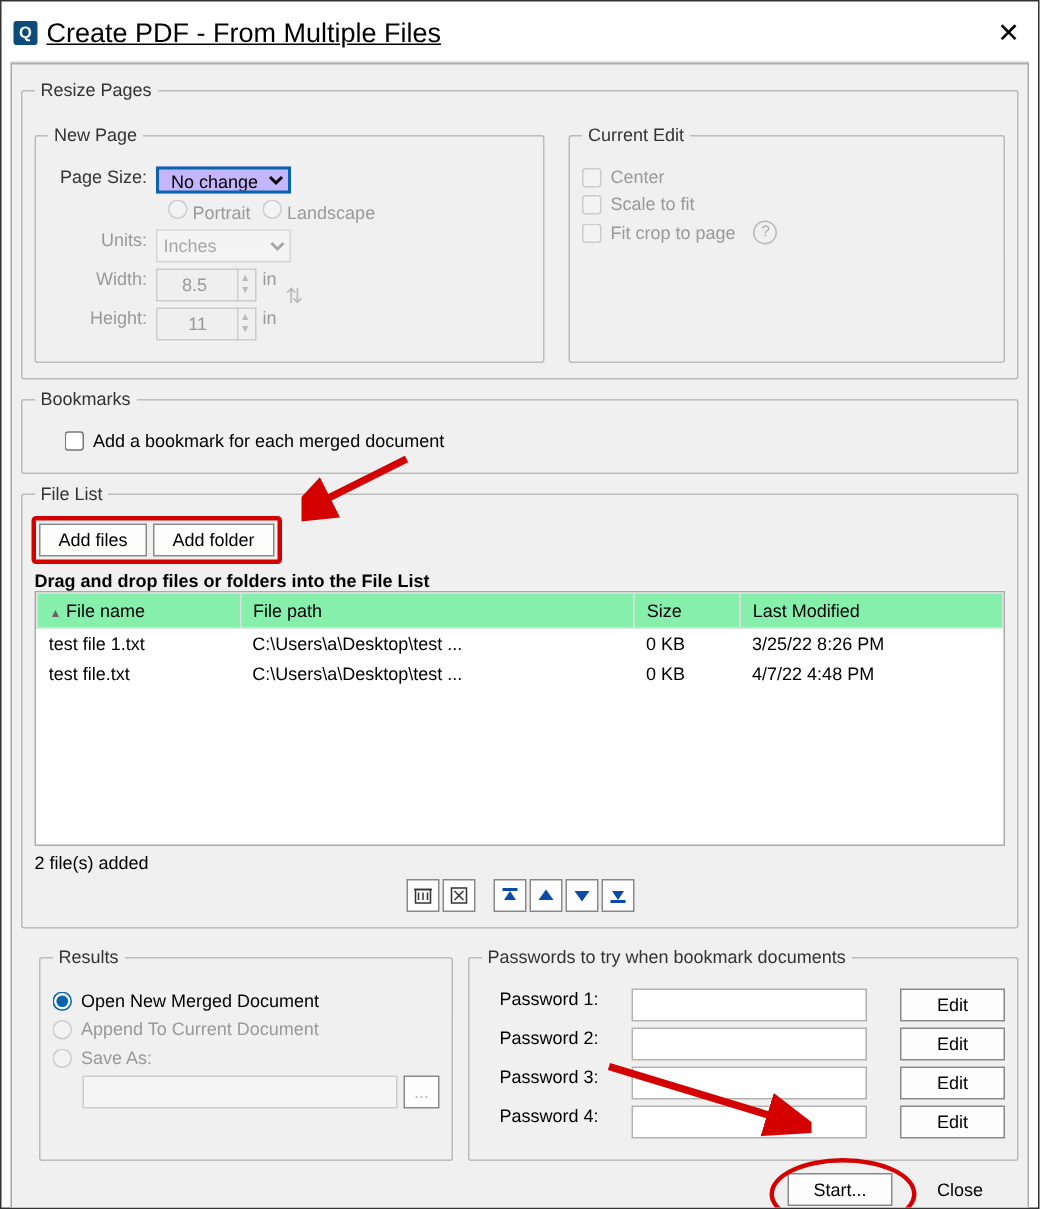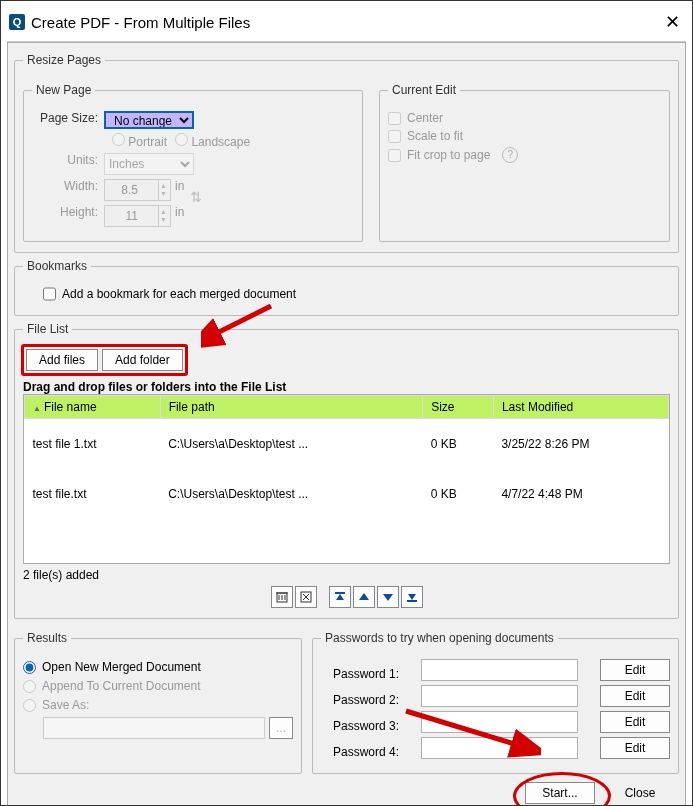--- a/index.html
+++ b/index.html
@@ -1,19 +1,19 @@
 <!DOCTYPE html>
 <html><head>
 <meta charset="utf-8">
 <style>
 * { box-sizing: border-box; margin: 0; padding: 0; font-family: "Segoe UI", Arial, sans-serif; font-size: 12px; }
 body { background: #fff; padding: 6px; width: 693px; height: 806px; position: relative; border: 1px solid #333; }
 .titlebar { display: flex; align-items: center; padding: 4px 6px 8px 2px; border-bottom: 1px solid #ccc; }
 .app-icon { width: 16px; height: 16px; background: #0b4c7a; color: #fff; font-weight: bold; font-size: 11px; text-align: center; line-height: 16px; border-radius: 2px; margin-right: 6px; }
-.title { font-size: 15px; flex: 1; }
+.title { font-size: 18px; flex: 1; text-decoration: underline; }
 .close-x { font-size: 18px; font-weight: 400; cursor: pointer; width: 30px; text-align: right; }
 fieldset { border: 1px solid #bbb; border-radius: 2px; padding: 10px 8px; margin-top: 6px; position: relative; }
 legend { font-size: 12px; color: #333; padding: 0 4px; }
 .dialog-body { background: #f0f0f0; padding: 4px 6px 10px 6px; border: 1px solid #aaa; }
 .row { display: flex; margin: 4px 0; }
 .lbl { width: 72px; text-align: right; padding-right: 6px; color: #333; }
 .lbl.disabled, .disabled { color: #999; }
 select.page-size { width: 90px; height: 18px; border: 2px solid #0a64ad; background: #c4b5fd; padding-left: 4px; }
 select.units { width: 90px; height: 22px; color: #888; border: 1px solid #ccc; background: #f5f5f5; }
 .orient { margin-left: 80px; color: #999; }
@@ -24,31 +24,31 @@
 .flex-gap { display: flex; gap: 16px; }
 .col { flex: 1; }
 .chk { display: flex; align-items: center; gap: 6px; color: #999; margin: 4px 0; }
 .chk input { accent-color: #aaa; }
 .help { width: 16px; height: 16px; border: 1px solid #bbb; border-radius: 50%; color: #aaa; font-size: 10px; text-align: center; line-height: 14px; margin-left: 6px; }
 .btn { background: #fdfdfd; border: 1px solid #888; padding: 3px 12px; cursor: pointer; min-width: 70px; text-align: center; }
 .btn-sm { padding: 1px 6px; min-width: 20px; }
 .highlight-adds { border: 3px solid #d40000; display: inline-flex; gap: 0; padding: 2px; border-radius: 3px; margin: -2px 0 4px -2px; }
 .tablewrap { background: #fff; border: 1px solid #aaa; height: 170px; overflow: auto; }
 table { width: 100%; border-collapse: collapse; }
-th { text-align: left; padding: 4px 8px; border: 1px solid #ddd; font-weight: 400; background: #bef264; }
-td { padding: 18px 8px; }
+th { text-align: left; padding: 4px 8px; border: 1px solid #ddd; font-weight: 400; background: #86efac; }
+td { padding: 3px 8px; }
 .controlsrow { display: flex; justify-content: center; gap: 2px; margin-top: 4px; }
 .iconbtn { width: 22px; height: 22px; border: 1px solid #888; background: #fdfdfd; display: inline-flex; align-items: center; justify-content: center; cursor: pointer; }
 svg { display: block; }
-.bottomflex { display: flex; gap: 10px; margin-top: 6px; }
+.bottomflex { display: flex; gap: 10px; margin-top: 6px; margin-left: 12px; }
 .radio { display: flex; align-items: center; gap: 6px; margin: 5px 0; }
 input[type=radio] { accent-color: #0a64ad; }
 .saveas-row { display: flex; gap: 4px; margin-top: 4px; margin-left: 20px; }
 .saveas-row input { flex: 1; height: 22px; border: 1px solid #ccc; background: #f5f5f5; }
-.pwrow { display: flex; align-items: flex-end; gap: 22px; margin: 4px 0; }
+.pwrow { display: flex; align-items: flex-start; gap: 22px; margin: 4px 0; }
 .pwrow label { width: 78px; text-align: right; }
 .pwrow input { flex: 1; height: 22px; border: 1px solid #b0b0b0; background: #fff; }
 .footer { display: flex; justify-content: flex-end; gap: 10px; padding: 8px 4px 4px 4px; align-items: center; }
 .start-circle { position: relative; }
 .start-circle::before { content: ""; position: absolute; left: -12px; top: -10px; width: 92px; height: 42px; border: 3px solid #d40000; border-radius: 50%; pointer-events: none; }
 .arrow { position: absolute; pointer-events: none; }
 .bold { font-weight: 700; }
 .sortarrow { font-size: 8px; color: #666; margin-right: 3px; }
 </style>
 </head>
@@ -213,21 +213,21 @@
           <input type="radio" name="res" disabled="" style="">
           <span class="disabled">Save As:</span>
         </label>
     <div class="saveas-row">
       <input disabled="" style="">
       <button class="btn btn-sm" disabled="">...</button>
     </div>
   </fieldset>
 
   <fieldset class="col" style="flex:1.1;">
-    <legend>Passwords to try when opening documents</legend>
+    <legend>Passwords to try when bookmark documents</legend>
     <div class="pwrow">
           <label>Password 1:</label>
           <input style="">
           <button class="btn">Edit</button>
         </div>
     <div class="pwrow">
           <label>Password 2:</label>
           <input style="">
           <button class="btn">Edit</button>
         </div>

